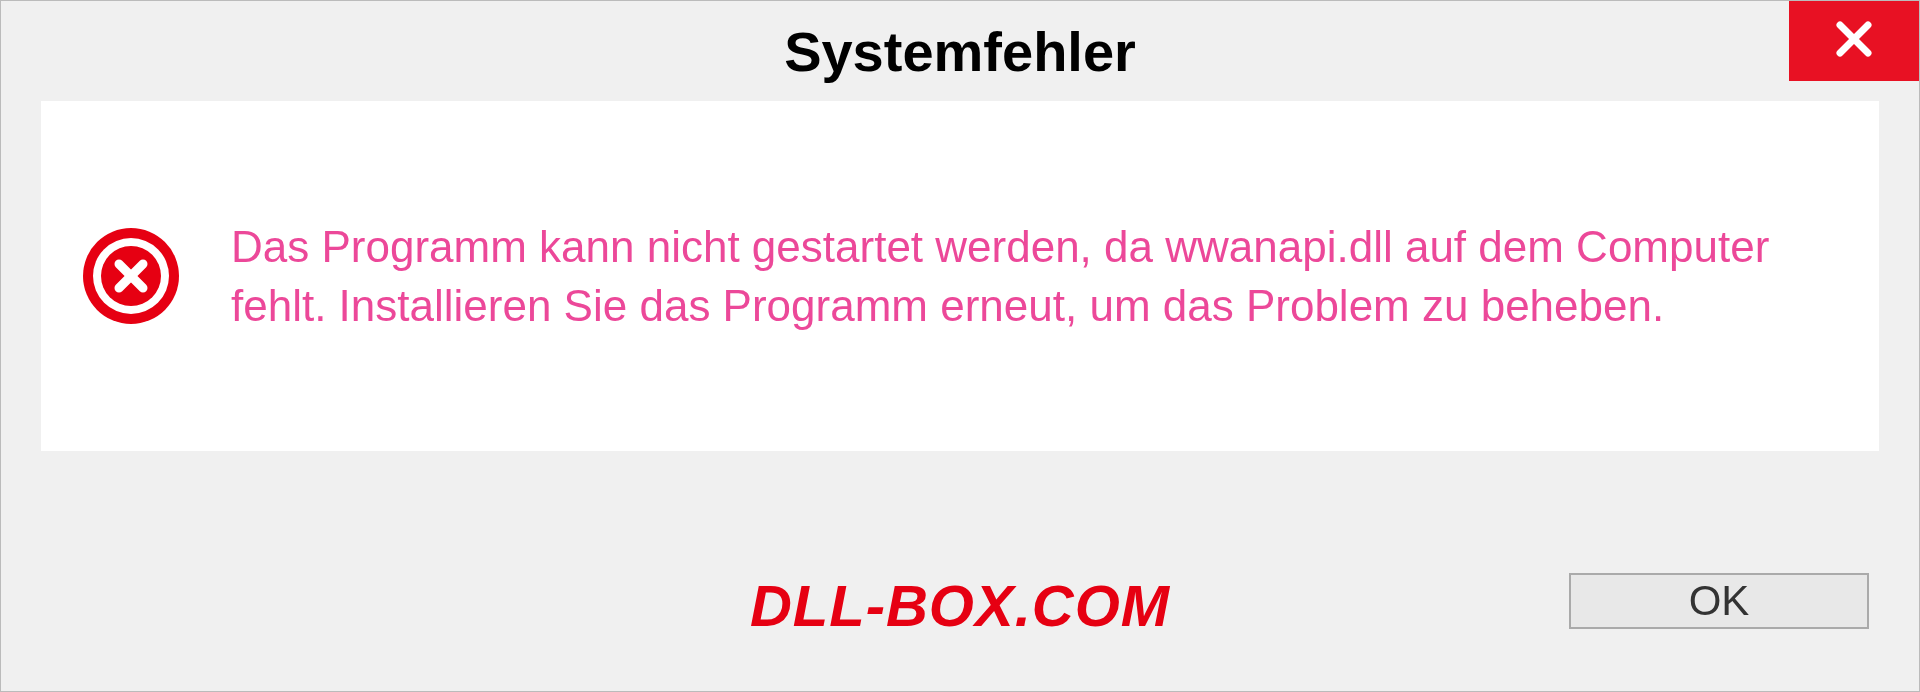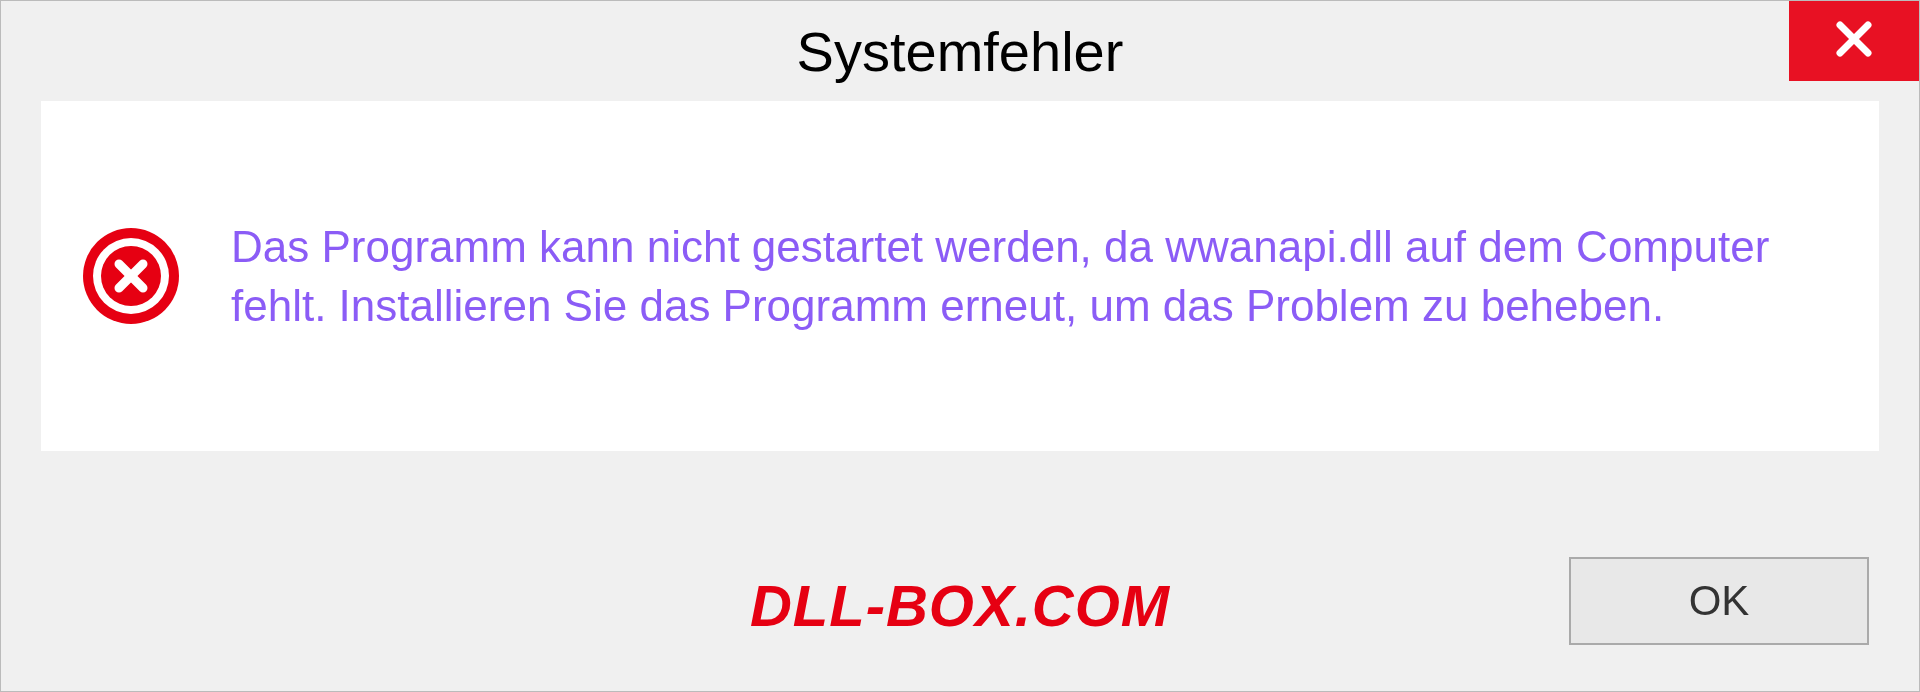--- a/index.html
+++ b/index.html
@@ -26,21 +26,21 @@
     .title-bar {
       position: relative;
       height: 100px;
       display: flex;
       justify-content: center;
       align-items: center;
       background: #f0f0f0;
     }
     .title-text {
       font-size: 56px;
-      font-weight: normal;
+      font-weight: bold;
       color: #000;
     }
     .close-button {
       position: absolute;
       right: 0;
       top: 0;
       width: 130px;
       height: 80px;
       background: #e81123;
       display: flex;
@@ -66,21 +66,21 @@
       flex-shrink: 0;
       margin-right: 50px;
     }
     .error-icon svg {
       width: 100%;
       height: 100%;
     }
     .message-text {
       font-size: 44px;
       line-height: 1.35;
-      color: #8b5cf6;
+      color: #ec4899;
       max-width: 1560px;
     }
     .footer {
       position: absolute;
       bottom: 0;
       left: 0;
       right: 0;
       height: 180px;
       display: flex;
       align-items: center;
@@ -94,21 +94,21 @@
       font-size: 58px;
       font-weight: 900;
       color: #e60012;
       letter-spacing: 1px;
       font-style: italic;
       font-family: Arial, Helvetica, sans-serif;
       margin-top: 9px;
     }
     .ok-button {
       width: 300px;
-      height: 88px;
+      height: 56px;
       background: #e8e8e8;
       border: 2px solid #aaa;
       font-size: 42px;
       color: #333;
       display: flex;
       align-items: center;
       justify-content: center;
       cursor: pointer;
     }
   </style>

